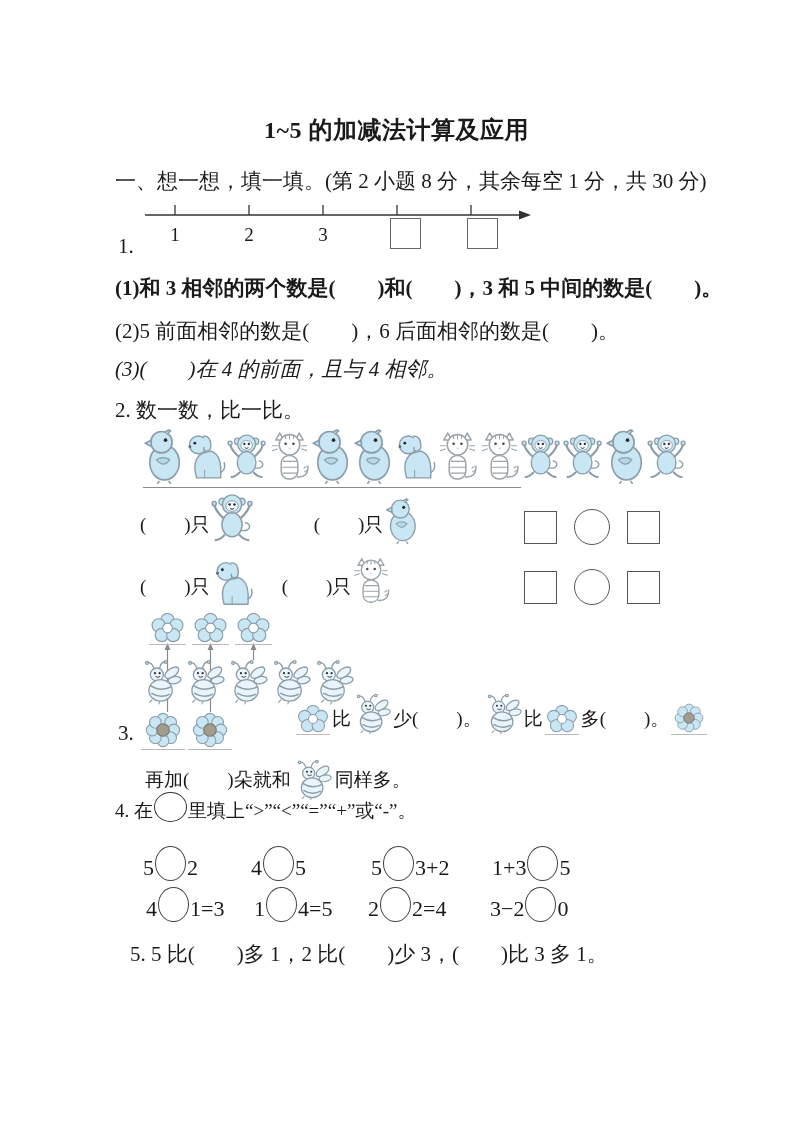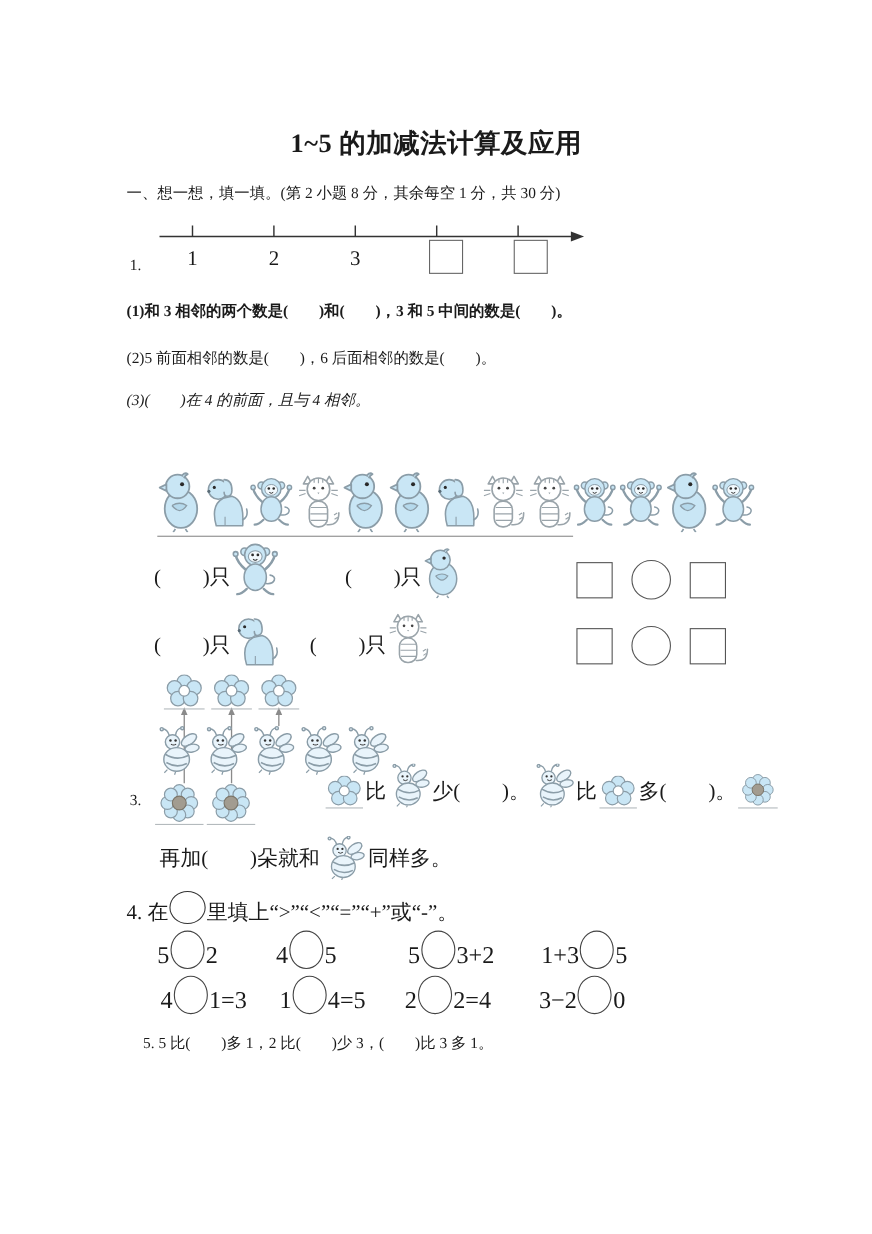--- a/index.html
+++ b/index.html
@@ -1,19 +1,19 @@
 <!DOCTYPE html>
 <html><head>
 <meta charset="utf-8">
 <style>
   html,body{margin:0;padding:0;background:#e8e8e8;}
   .page{position:relative;width:793px;height:1122px;background:#ffffff;margin:0 auto;
         font-family:"Liberation Serif","DejaVu Serif",serif;color:#1a1a1a;overflow:hidden;}
   .abs{position:absolute;}
-  .t19{font-size:14px;line-height:1.25;}
+  .t19{font-size:21px;line-height:1.25;}
   .title{top:114px;left:0;width:100%;text-align:center;font-size:24px;font-weight:bold;letter-spacing:.5px;}
   
   .numberline{left:138px;top:198px;}
   .wbox{width:29px;height:29px;border:1.4px solid #666;background:#fff;}
   
   .animal-strip{left:143px;top:429px;display:flex;align-items:flex-end;gap:1px;}
   .ani{width:41px;height:55px;display:block;}
   .strip-line{left:143px;top:487px;width:378px;border-top:1.2px solid #8a8a8a;height:0;}
   
   .cnt-row{display:flex;align-items:flex-end;}
@@ -181,20 +181,21 @@
     </g>
   </svg>
   <div class="abs wbox" style="left:390px;top:218px;"></div>
   <div class="abs wbox" style="left:467px;top:218px;"></div>
   <div class="abs t19" style="left:118px;top:233px;">1.</div>
 
   <div class="abs t19" style="left:115px;top:275px;font-weight:bold;">(1)和 3 相邻的两个数是(　　)和(　　)，3 和 5 中间的数是(　　)。</div>
   <div class="abs t19" style="left:115px;top:318px;">(2)5 前面相邻的数是(　　)，6 后面相邻的数是(　　)。</div>
   <div class="abs t19" style="left:115px;top:356px;font-style:italic;">(3)(　　)在 4 的前面，且与 4 相邻。</div>
 
+  <div class="abs t19" style="left:115px;top:397px;">2. 数一数，比一比。</div>
   <div class="abs animal-strip">
       <svg class="ani">
         <use href="#icon-chick"></use>
       </svg>
       <svg class="ani">
         <use href="#icon-dog"></use>
       </svg>
       <svg class="ani">
         <use href="#icon-monkey"></use>
       </svg>
@@ -370,21 +371,21 @@
   <div class="abs q3-line2" style="left:145px;top:760px;">
     <span>再加(　　)朵就和</span>
     <span>
         <svg class="bee-s">
           <use href="#icon-bee"></use>
         </svg>
       </span>
     <span>同样多。</span>
   </div>
 
-  <div class="abs q4-head" style="left:115px;top:810px;">
+  <div class="abs q4-head" style="left:115px;top:792px;">
     <span class="txt">4. 在</span>
     <span class="ring-lg"></span>
     <span class="txt">里填上“&gt;”“&lt;”“=”“+”或“-”。</span>
   </div>
 
   <div class="eq" style="left:143px;top:846px;">
     <span>5</span>
       <div class="ring"></div>
       <span>2</span>
   </div>

